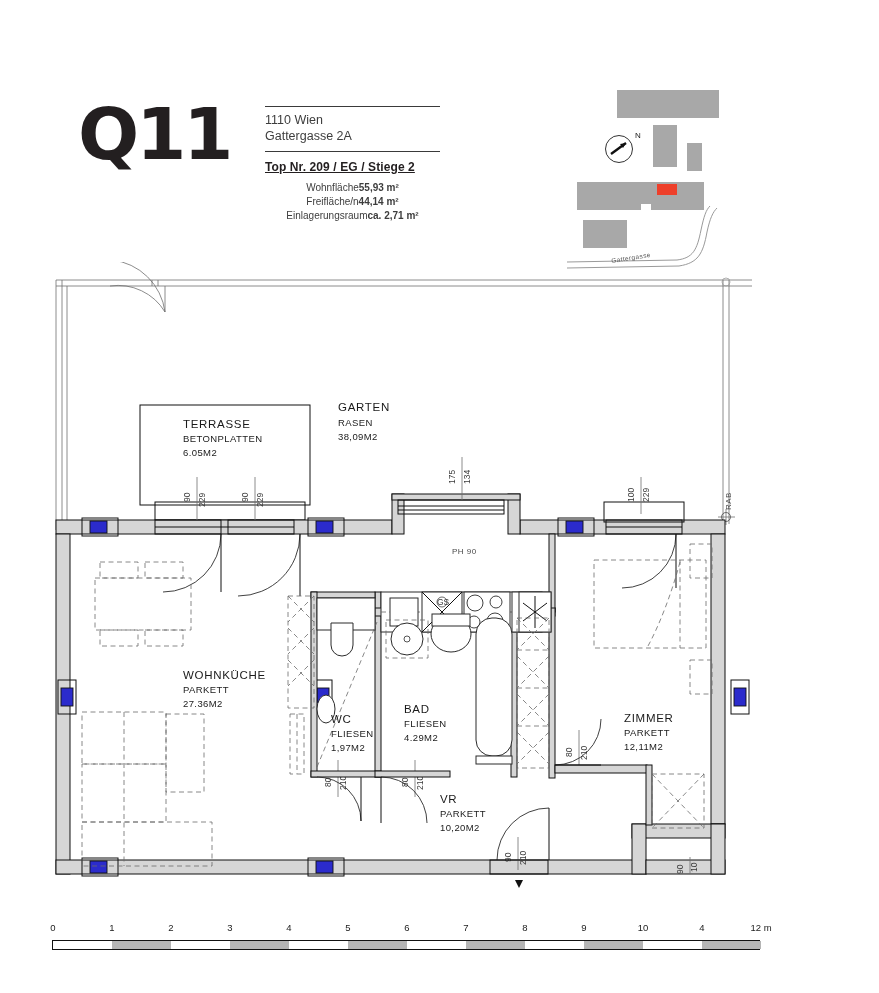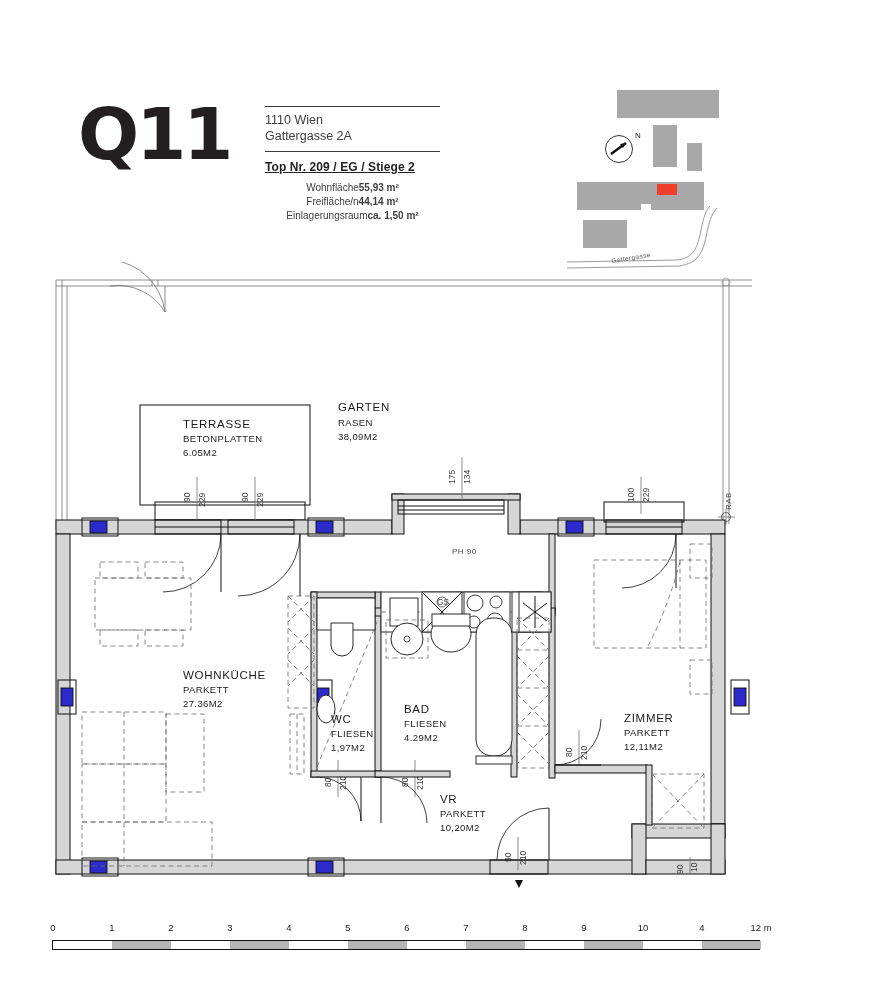--- a/index.html
+++ b/index.html
@@ -131,21 +131,21 @@
         <div class="area-row">
           <span class="lbl">Wohnfläche</span>
           <span class="val">55,93 m²</span>
         </div>
         <div class="area-row">
           <span class="lbl">Freifläche/n</span>
           <span class="val">44,14 m²</span>
         </div>
         <div class="area-row">
           <span class="lbl">Einlagerungsraum</span>
-          <span class="val">ca. 1,50 m²</span>
+          <span class="val">ca. 2,71 m²</span>
         </div>
       </div>
     </div>
 
     <div id="sitemap">
       <div class="blk" style="left:52px;top:12px;width:102px;height:28px;"></div>
       <div class="blk" style="left:88px;top:47px;width:24px;height:42px;"></div>
       <div class="blk" style="left:122px;top:65px;width:15px;height:28px;"></div>
       <div class="blk" style="left:12px;top:104px;width:127px;height:22px;"></div>
       <div class="blk" style="left:12px;top:104px;width:64px;height:28px;"></div>

